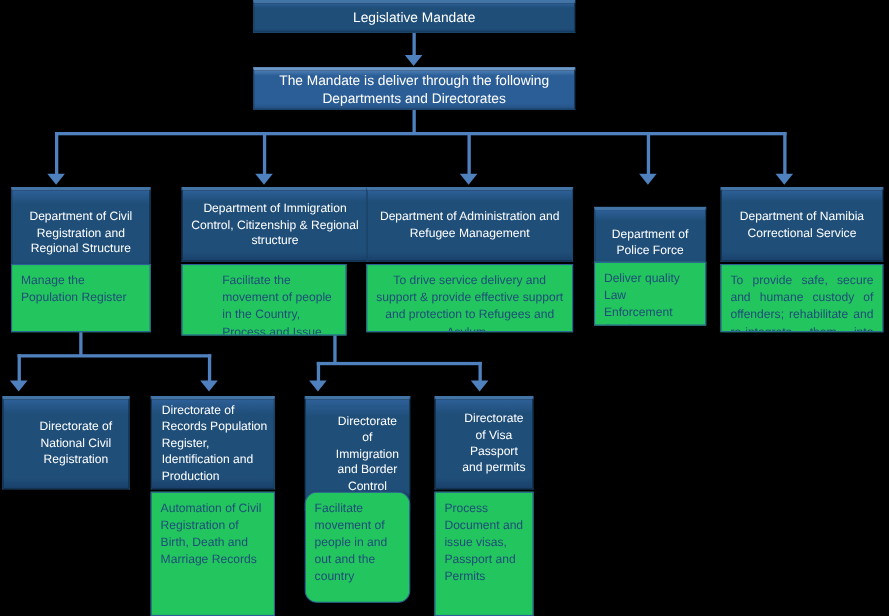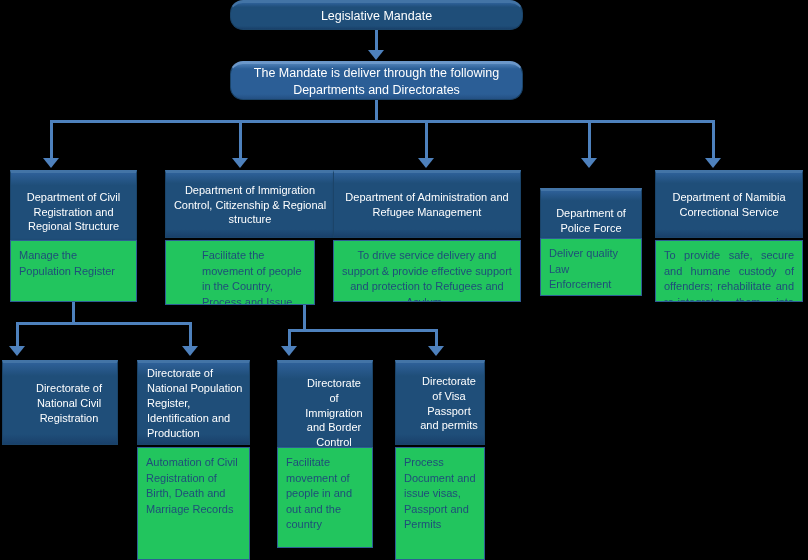--- a/index.html
+++ b/index.html
@@ -59,21 +59,21 @@
     border: 1px solid #2E5E95;
     color: #1F4E79;
     line-height: 1.42;
     padding: 7px 8px 5px 8px;
     box-shadow: 2px 2px 3px rgba(0,0,0,0.5);
     overflow: hidden;
   }
   .body.justify { text-align: justify; }
 
   
-  .t-top   { font-size: 12.5px; border-radius: 13px; }
+  .t-top   { font-size: 12.5px; }
   .t-dept  { font-size: 11px; }
   .t-dir   { font-size: 11px; padding-left: 24px; }
   .t-body  { font-size: 11px; }
 </style>
 </head>
 <body>
 
 <div id="canvas">
 
   <div class="hdr t-top" style="left:230px; top:0px; width:293px; height:30px;">
@@ -149,30 +149,30 @@
   <div class="line-v" style="left:288px; top:329px; height:21px;"></div>
   <div class="line-v" style="left:435px; top:329px; height:21px;"></div>
   <div class="arrow-down" style="left:281px; top:346px;"></div>
   <div class="arrow-down" style="left:428px; top:346px;"></div>
 
   <div class="hdr t-dir" style="left:2px; top:360px; width:116px; height:85px;">
     <span>Directorate of National Civil Registration</span>
   </div>
 
   <div class="hdr t-dir" style="left:137px; top:360px; width:113px; height:85px; justify-content:flex-start; text-align:left; padding-left:9px;">
-    <span>Directorate of National Population Register, Identification and Production</span>
+    <span>Directorate of Records Population Register, Identification and Production</span>
   </div>
   <div class="body t-body" style="left:137px; top:447px; width:113px; height:113px;">
     <span>Automation of Civil Registration of Birth, Death and Marriage Records</span>
   </div>
 
   <div class="hdr t-dir" style="left:277px; top:360px; width:96px; height:104px;">
     <span>Directorate of Immigration and Border Control</span>
   </div>
-  <div class="body t-body" style="left:277px; top:447px; width:96px; height:101px;">
+  <div class="body t-body" style="left:277px; top:447px; width:96px; height:101px;border-radius:11px;">
     <span>Facilitate movement of people in and out and the country</span>
   </div>
 
   <div class="hdr t-dir" style="left:395px; top:360px; width:90px; height:85px;">
     <span>Directorate of Visa Passport and permits</span>
   </div>
   <div class="body t-body" style="left:395px; top:447px; width:90px; height:113px;">
     <span>Process Document and issue visas, Passport and Permits</span>
   </div>
 

